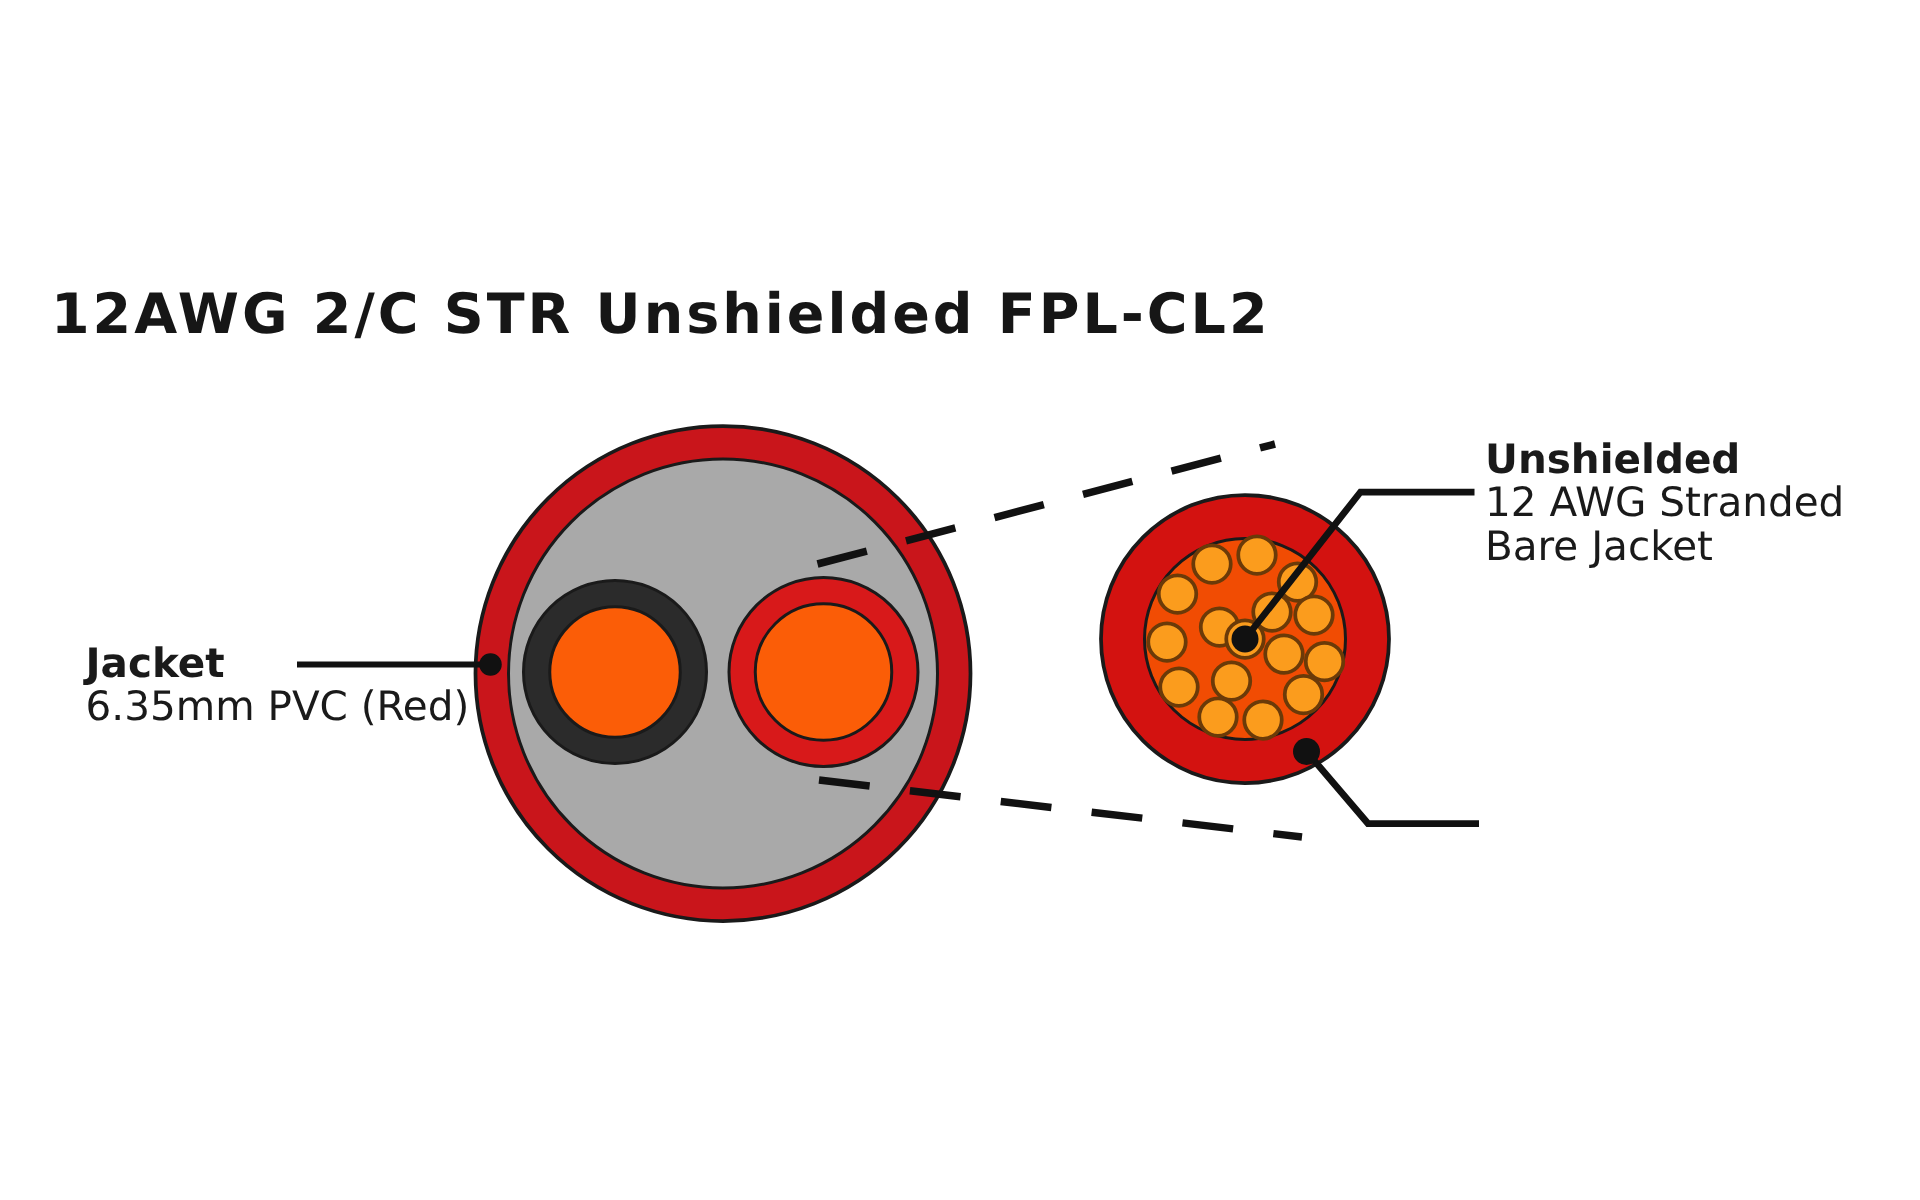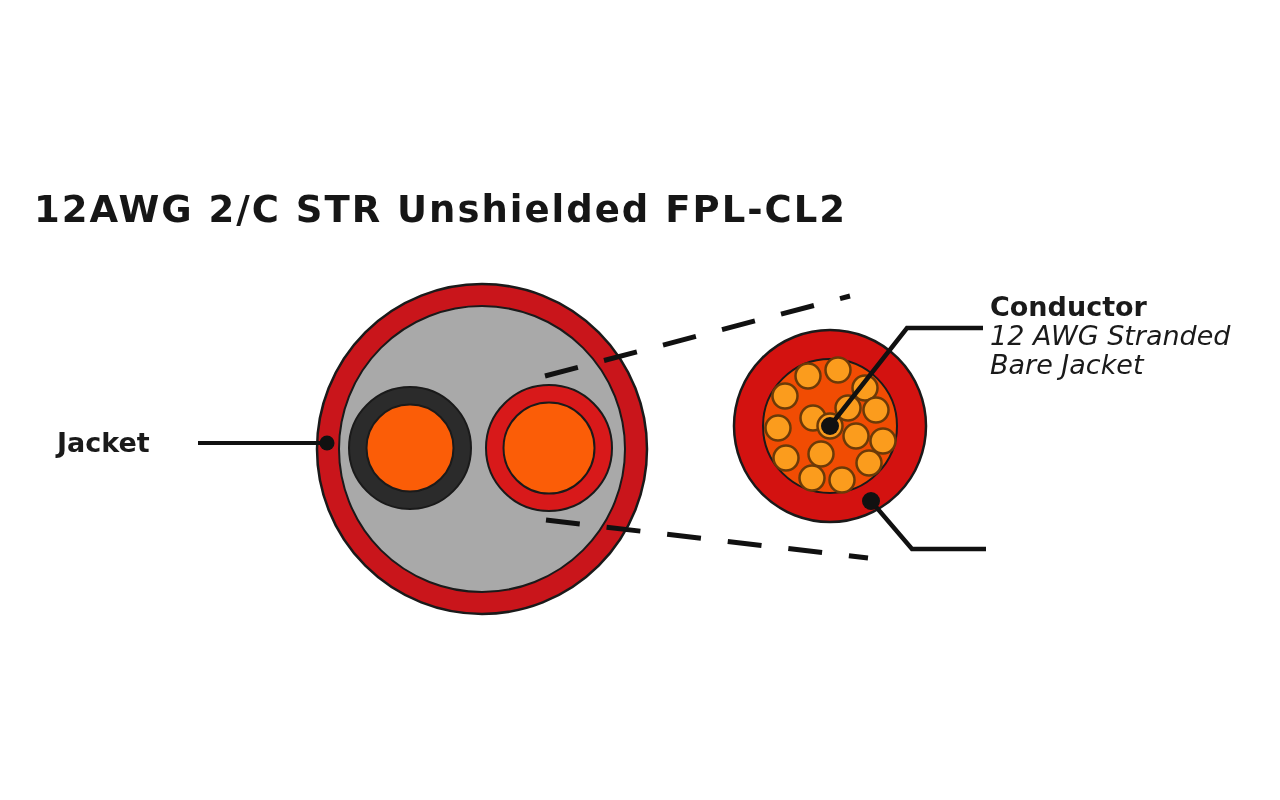--- a/index.html
+++ b/index.html
@@ -35,21 +35,21 @@
     height: 800px;
   }
   .label-block {
     position: absolute;
     color: #1a1a1a;
     font-size: 27px;
     line-height: 29px;
     white-space: nowrap;
   }
   .label-name { font-weight: 700; }
-  .label-spec { font-weight: 400; font-style: italic; }
+  .label-spec { font-weight: 400; }
   .jacket-label     { left: 35px;  top: 428px; margin-left: 22px; }
   .conductor-label  { left: 990px; top: 292px; }
   .dielectric-label { left: 992px; top: 529px; }
 
   
   .outline-heavy { stroke: #1a1a1a; stroke-width: 2.5; }
   .outline       { stroke: #1a1a1a; stroke-width: 2; }
   .strand-edge   { stroke: #6b3a08; stroke-width: 2.5; }
   .leader        { stroke: #111111; stroke-width: 4.5; fill: none; stroke-linejoin: miter; }
   .leader-thin   { stroke: #111111; stroke-width: 4; }
@@ -108,24 +108,25 @@
 
     <polyline points="830,426 907,328 983,328" class="leader"></polyline>
     <circle cx="830" cy="426" r="9" class="pointer-dot"></circle>
 
     <polyline points="871,501 912,549 986,549" class="leader"></polyline>
     <circle cx="871" cy="501" r="9" class="pointer-dot"></circle>
   </svg>
 
   <div class="label-block jacket-label">
     <div class="label-name">Jacket</div>
+    <div class="label-spec">6.35mm PVC (Red)</div>
   </div>
 
   <div class="label-block conductor-label">
-    <div class="label-name">Conductor</div>
+    <div class="label-name">Unshielded</div>
     <div class="label-spec">12 AWG Stranded</div>
     <div class="label-spec">Bare Jacket</div>
   </div>
 
   <div class="label-block dielectric-label">
   </div>
 
 </div>
 
 </body></html>

